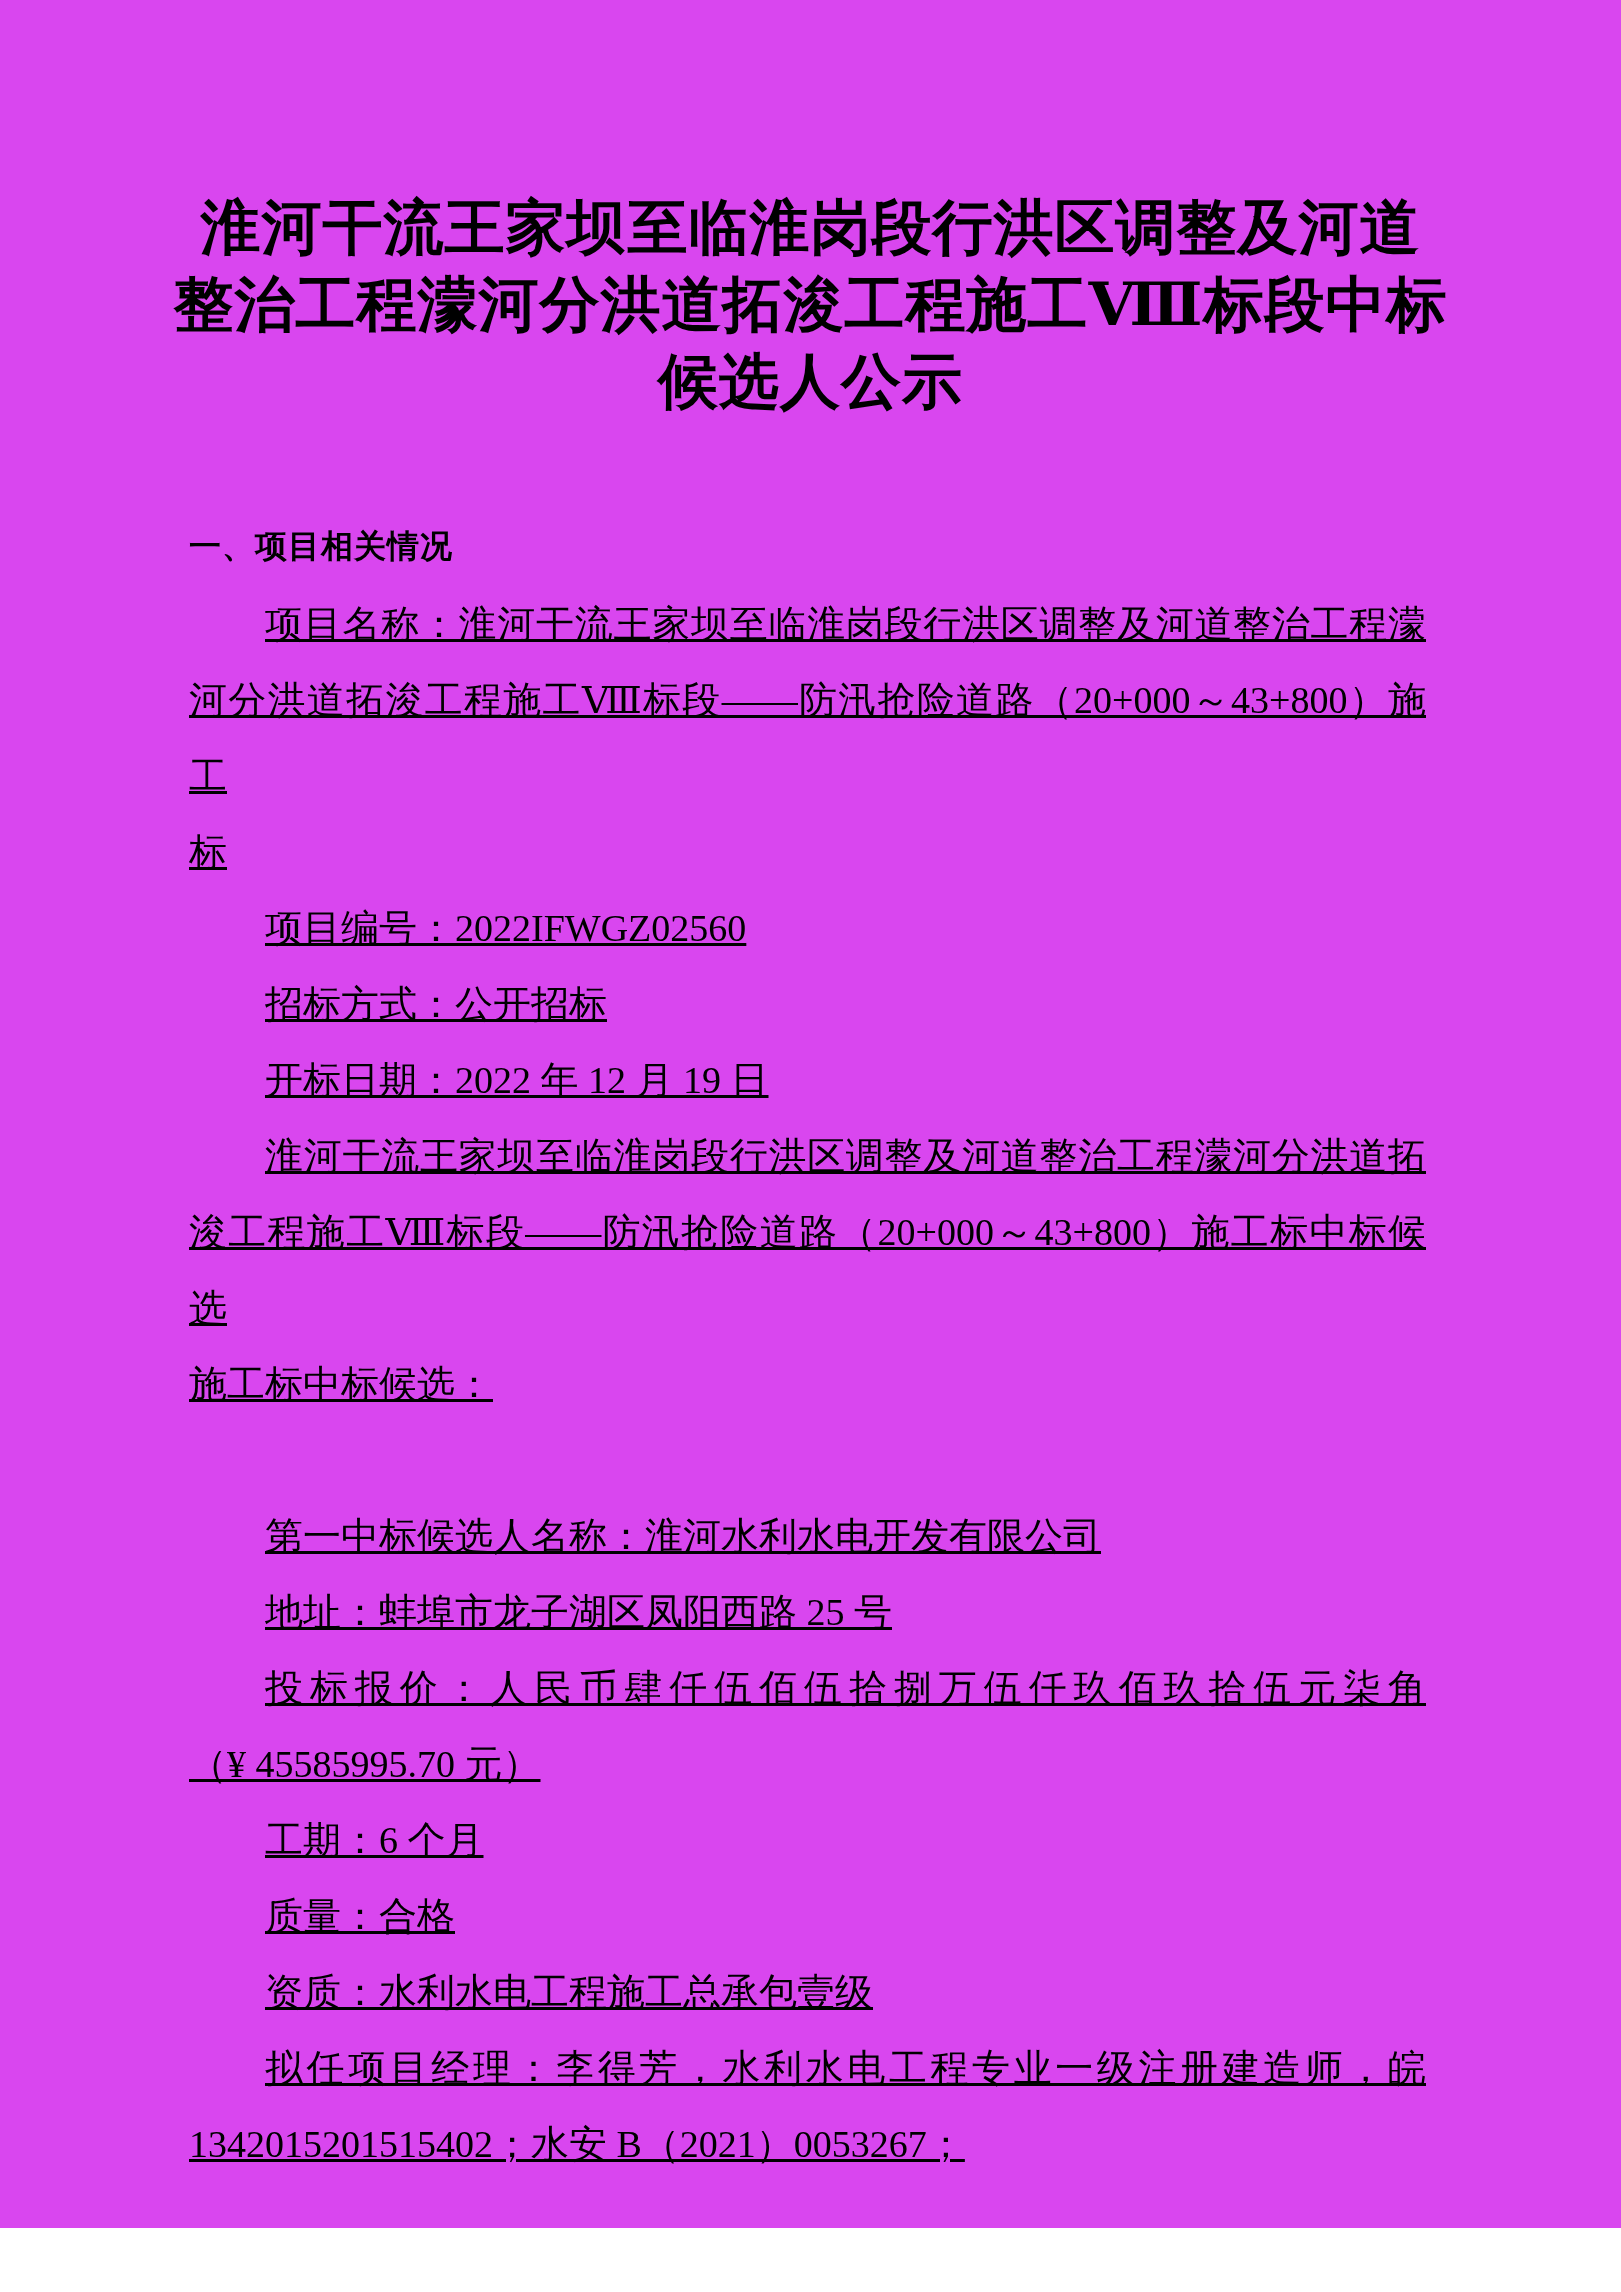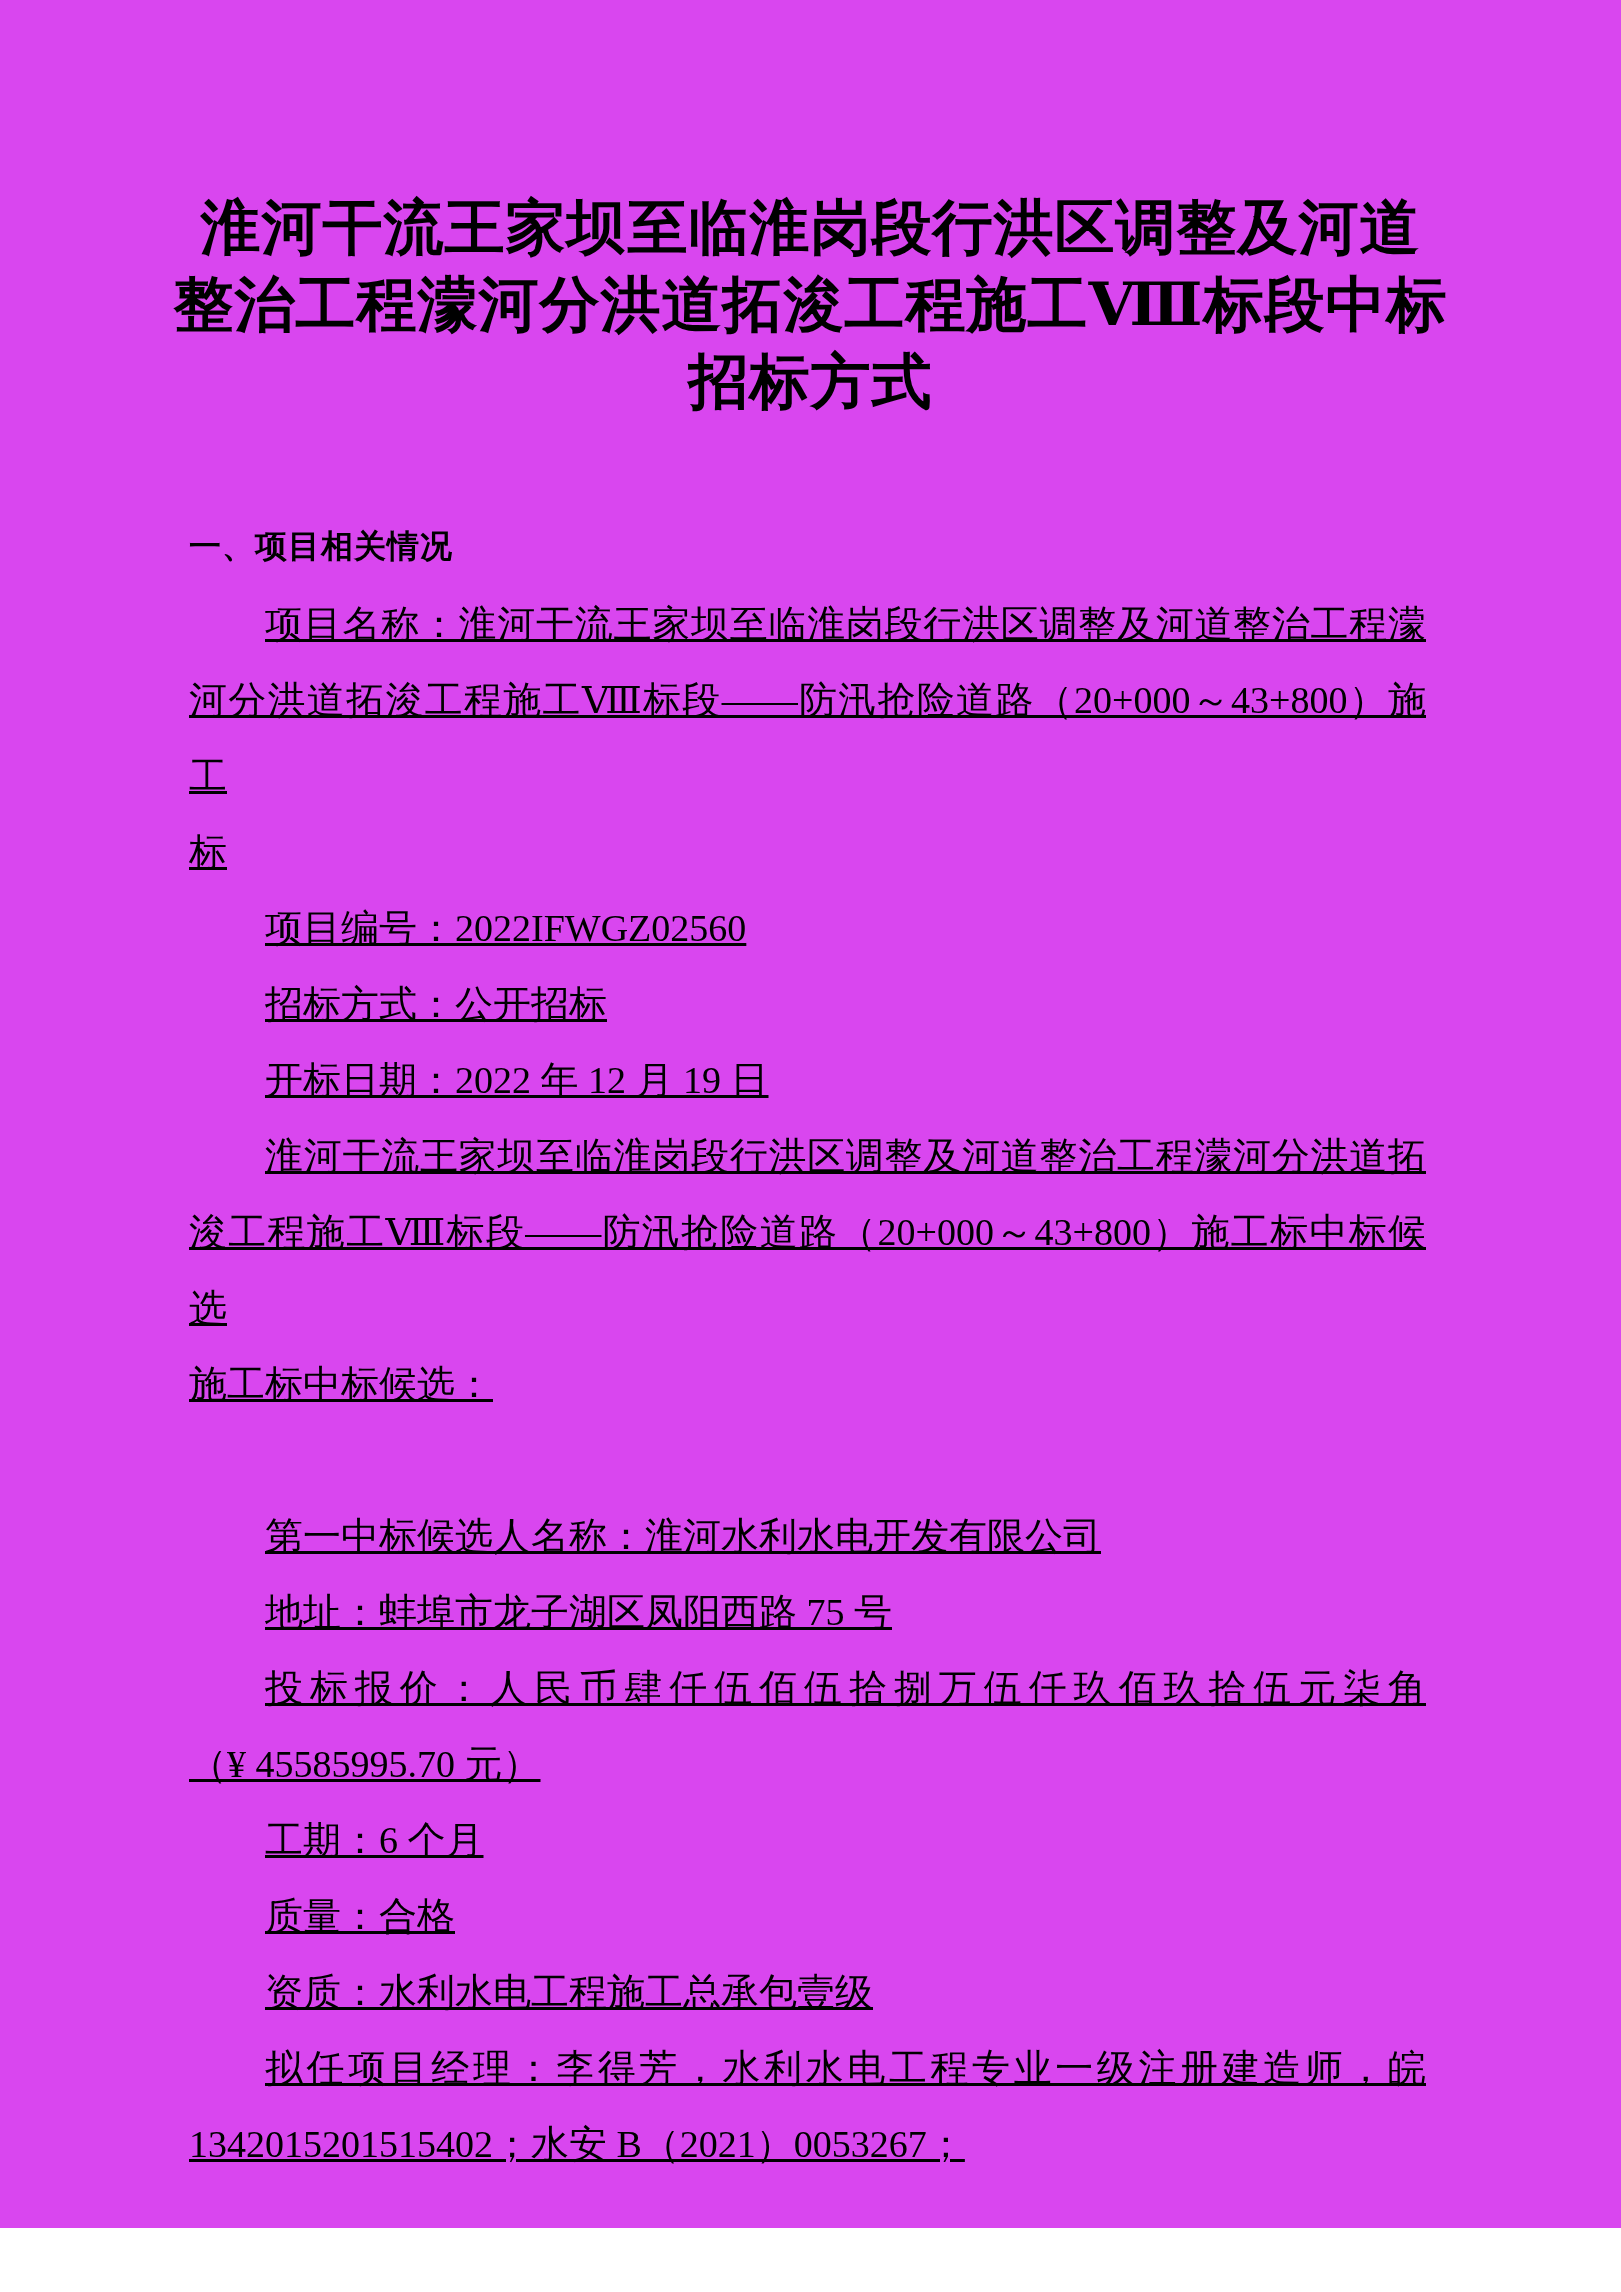--- a/index.html
+++ b/index.html
@@ -61,36 +61,36 @@
     text-justify:inter-character;
   }
 </style>
 </head>
 <body>
 
 <div class="page">
   <div class="doc-title" id="doc-title">
       <div class="title-line">淮河干流王家坝至临淮岗段行洪区调整及河道</div>
       <div class="title-line">整治工程濛河分洪道拓浚工程施工Ⅷ标段中标</div>
-      <div class="title-line">招标方式</div>
+      <div class="title-line">候选人公示</div>
     </div>
   <div class="section-heading">一、项目相关情况</div>
   <div class="body-block" id="body-block">
       <div class="bline indent full">项目名称：淮河干流王家坝至临淮岗段行洪区调整及河道整治工程濛</div>
       <div class="bline full">河分洪道拓浚工程施工Ⅷ标段——防汛抢险道路（20+000～43+800）施工</div>
       <div class="bline">标</div>
       <div class="bline indent">项目编号：2022IFWGZ02560</div>
       <div class="bline indent">招标方式：公开招标</div>
       <div class="bline indent">开标日期：2022 年 12 月 19 日</div>
       <div class="bline indent full">淮河干流王家坝至临淮岗段行洪区调整及河道整治工程濛河分洪道拓</div>
       <div class="bline full">浚工程施工Ⅷ标段——防汛抢险道路（20+000～43+800）施工标中标候选</div>
       <div class="bline">施工标中标候选：</div>
       <div class="bline"></div>
       <div class="bline indent">第一中标候选人名称：淮河水利水电开发有限公司</div>
-      <div class="bline indent">地址：蚌埠市龙子湖区凤阳西路 75 号</div>
+      <div class="bline indent">地址：蚌埠市龙子湖区凤阳西路 25 号</div>
       <div class="bline indent full">投标报价：人民币肆仟伍佰伍拾捌万伍仟玖佰玖拾伍元柒角</div>
       <div class="bline">（¥ 45585995.70 元）</div>
       <div class="bline indent">工期：6 个月</div>
       <div class="bline indent">质量：合格</div>
       <div class="bline indent">资质：水利水电工程施工总承包壹级</div>
       <div class="bline indent full">拟任项目经理：李得芳，水利水电工程专业一级注册建造师，皖</div>
       <div class="bline">1342015201515402；水安 B（2021）0053267；</div>
     </div>
 </div>
 

